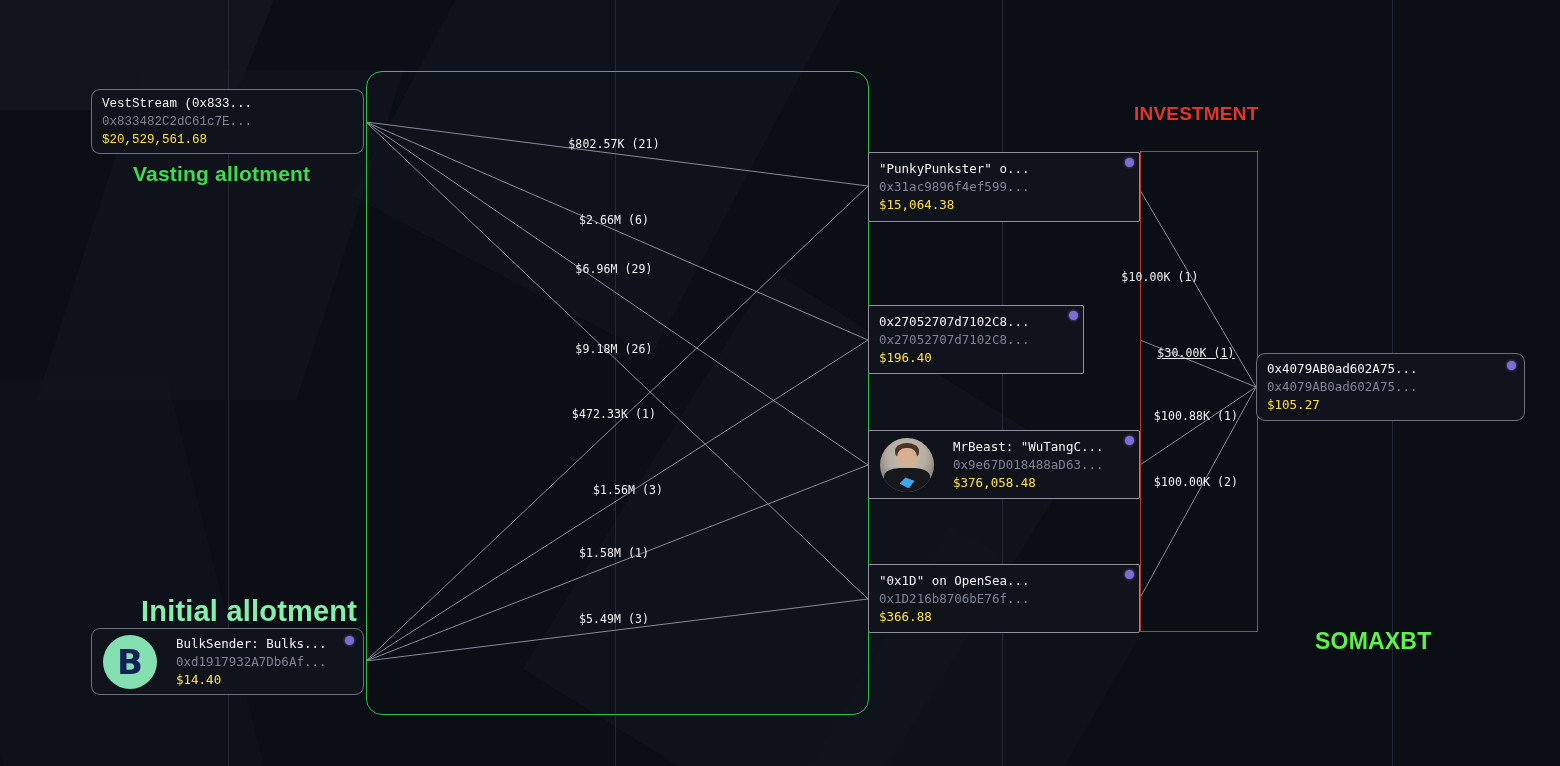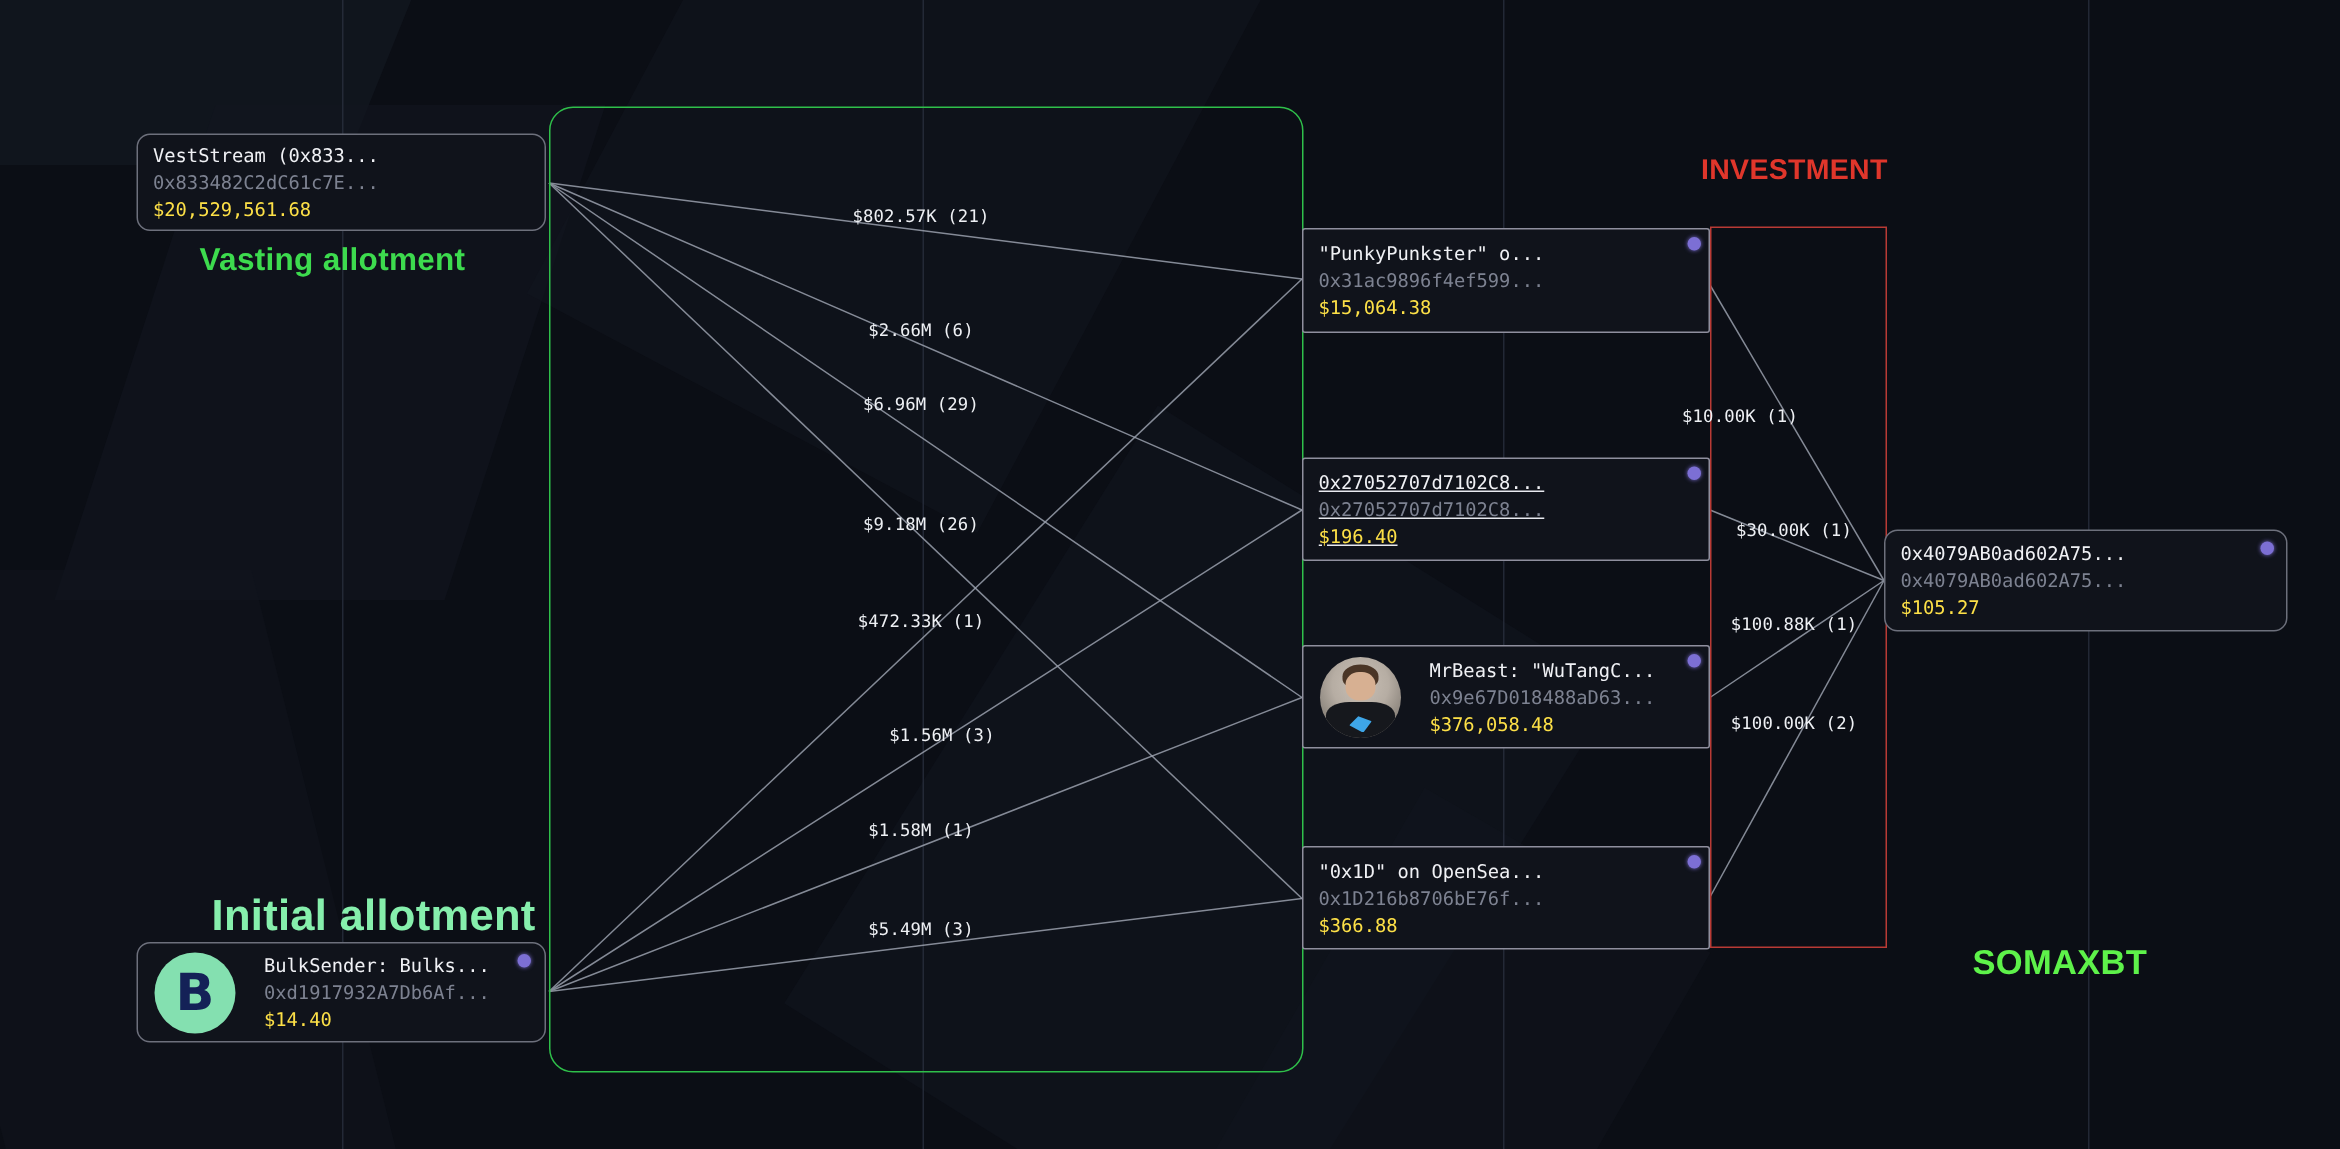--- a/index.html
+++ b/index.html
@@ -43,24 +43,24 @@
   .node-avatar{flex:0 0 auto;width:54px;height:54px;border-radius:50%;
     margin-left:11px;margin-right:9px;overflow:hidden;position:relative;}
   .node-body{flex:1 1 auto;min-width:0;padding:0 10px;}
   .node-title{font-size:12.5px;color:#f0f1f5;line-height:18px;white-space:nowrap;overflow:hidden;}
   .node-addr{font-size:12.5px;color:#7d8291;line-height:18px;white-space:nowrap;overflow:hidden;}
   .node-value{font-size:12.5px;color:#fde047;line-height:18px;white-space:nowrap;overflow:hidden;}
   .node-dot{position:absolute;width:9px;height:9px;border-radius:50%;
     background:#7c6fd4;box-shadow:0 0 3px #7c6fd4;}
 
   
-  #node-veststream{left:91px;top:89px;width:273px;height:65px;}
+  #node-veststream{left:91px;top:89px;width:273px;height:65px;font-family:Liberation Mono, monospace;}
   #node-bulksender{left:91px;top:628px;width:273px;height:67px;}
   #node-punky{left:868px;top:152px;width:272px;height:70px;}
-  #node-0x27052707{left:868px;top:305px;width:272px;height:69px;text-decoration:underline;}
+  #node-0x27052707{left:868px;top:305px;width:216px;height:69px;}
   #node-mrbeast{left:868px;top:430px;width:272px;height:69px;}
   #node-0x1d{left:868px;top:564px;width:272px;height:69px;}
   #node-0x4079{left:1256px;top:353px;width:269px;height:68px;}
 
   
   .avatar-bulksender{background:#84e0b0;}
   .avatar-bulksender .b-glyph{position:absolute;left:50%;top:50%;
     transform:translate(-50%,-50%);font-family:"DejaVu Sans",sans-serif;
     font-weight:bold;font-size:34px;color:#142157;line-height:1;}
   .avatar-photo{background:
@@ -204,16 +204,16 @@
 <div id="edge-labels">
   <div class="edge-label" style="left:614px;top:144px;">$802.57K (21)</div>
   <div class="edge-label" style="left:614px;top:220px;">$2.66M (6)</div>
   <div class="edge-label" style="left:614px;top:269px;">$6.96M (29)</div>
   <div class="edge-label" style="left:614px;top:349px;">$9.18M (26)</div>
   <div class="edge-label" style="left:614px;top:414px;">$472.33K (1)</div>
   <div class="edge-label" style="left:614px;top:490px;margin-left:14px;">$1.56M (3)</div>
   <div class="edge-label" style="left:614px;top:553px;">$1.58M (1)</div>
   <div class="edge-label" style="left:614px;top:619px;">$5.49M (3)</div>
   <div class="edge-label" style="left:1160px;top:277px;">$10.00K (1)</div>
-  <div class="edge-label" style="left:1196px;top:353px;">$30.00K (1)</div>
+  <div class="edge-label" style="left:1196px;top:353px;text-decoration:underline;">$30.00K (1)</div>
   <div class="edge-label" style="left:1196px;top:416px;">$100.88K (1)</div>
   <div class="edge-label" style="left:1196px;top:482px;">$100.00K (2)</div>
 </div>
 
 </body></html>

